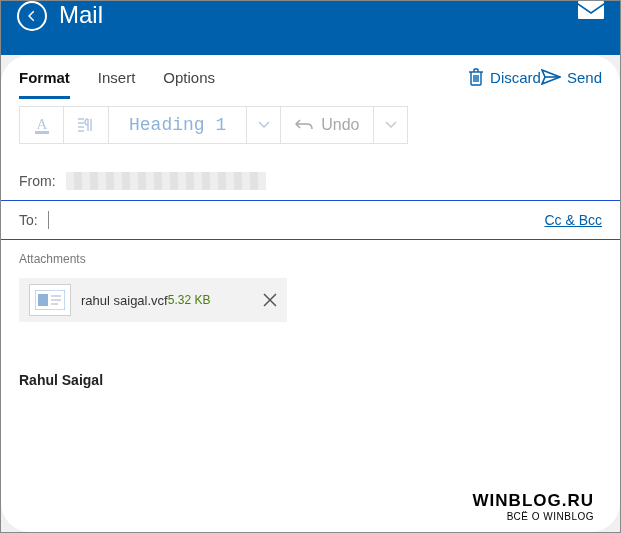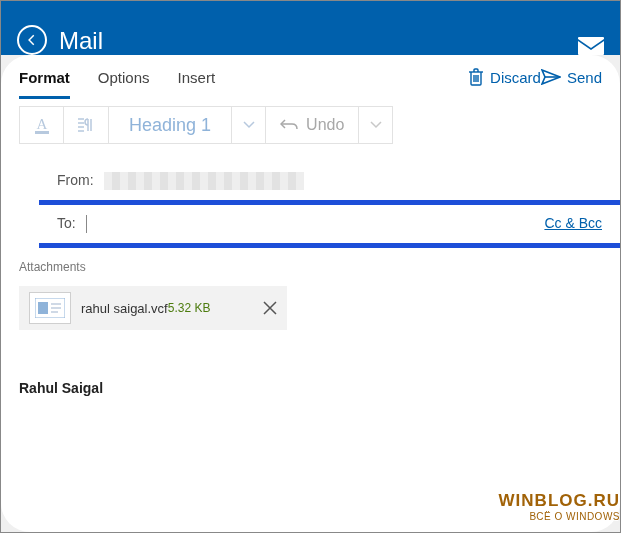--- a/index.html
+++ b/index.html
@@ -10,21 +10,21 @@
     height: 533px;
     border: 1px solid #888;
     position: relative;
     overflow: hidden;
   }
   .titlebar {
     background: #0060AC;
     color: #fff;
     height: 54px;
     display: flex;
-    align-items: flex-end;
+    align-items: flex-start;
     padding: 0 16px;
   }
   .back-btn {
     width: 30px; height: 30px;
     border: 2px solid #fff;
     border-radius: 50%;
     display: flex; align-items: center; justify-content: center;
     margin-right: 12px;
     cursor: pointer;
   }
@@ -73,39 +73,39 @@
     color: #b7c9de;
     cursor: pointer;
   }
   .tool-btn:last-child { border-right: none; }
   .heading-drop {
     display:flex; align-items:center;
     color:#8fb3d9;
     height:38px;
     border:1px solid #e2e2e2;
     margin-left:-1px;
+    font-family:Liberation Mono, monospace;
   }
   .heading-label { padding: 0 20px; font-size: 18px; font-weight: 300; }
   .chev { width:34px; display:flex; align-items:center; justify-content:center; border-left:1px solid #e2e2e2; height:100%;}
   .undo-group {
     display:flex; align-items:center;
     border:1px solid #e2e2e2;
     margin-left:-1px;
     height:38px;
     color:#a8a8a8;
   }
   .undo-btn { display:flex; align-items:center; gap:8px; padding:0 14px; height:100%; cursor:pointer;}
   .undo-chev { width:34px; display:flex; align-items:center; justify-content:center; border-left:1px solid #e2e2e2; height:100%;}
 
   .field-row {
-    display:flex; 
+    display:flex; align-items:center;
     padding: 10px 18px;
-    border-bottom: 5px solid #1d4ed8;
+    border-bottom: 1px solid #1d4ed8;
     font-size: 14px;
-    margin-left: 38px;
   }
   .field-label { color:#555; margin-right: 10px; }
   .from-val {
     width: 200px; height: 18px;
     background: repeating-linear-gradient(90deg,#eee,#eee 8px,#e2e2e2 8px,#e2e2e2 16px);
   }
   .to-input {
     flex:1; border:none; outline:none; font-size:14px;
     border-left: 1px solid #888; padding-left: 6px; height:18px;
   }
@@ -125,23 +125,23 @@
     background:#fff;
     border:1px solid #cfcfcf;
     display:flex; align-items:center; justify-content:center;
   }
   .attach-info { display:flex; font-size:13px; }
   .attach-name { color:#333; }
   .attach-size { color:#4d7c0f; font-size:12px; }
   .attach-remove { margin-left:auto; color:#555; cursor:pointer; font-size:18px; }
   .body-area { padding: 50px 18px 0 18px; font-size:14px; font-weight:600; color:#222;}
   .watermark {
-    position:absolute; right:0; bottom:10px;
+    position:absolute; right:26px; bottom:10px;
     font-family: Arial, sans-serif;
-    color:#a16207; text-align:right;
+    color:#000000; text-align:right;
     text-shadow: 0 1px 0 #fff;
   }
   .wm1 { font-size:17px; font-weight:bold; letter-spacing:1px;}
   .wm2 { font-size:10px; letter-spacing:0.5px;}
   svg { display:block; }
 </style>
 </head>
 <body>
 
 <div class="titlebar">
@@ -157,22 +157,22 @@
         <path fill="#fff" d="M0 4 V17 Q0 18 1 18 H25 Q26 18 26 17 V4 L13 13 Z"></path>
       </svg>
   </div>
 </div>
 
 <div class="content">
 
   <div class="tabs-row">
     <div class="tabs">
       <div class="tab active">Format</div>
+      <div class="tab">Insert</div>
       <div class="tab">Options</div>
-      <div class="tab">Insert</div>
     </div>
     <div class="actions">
       <div class="action-btn">
         <svg width="16" height="18" viewBox="0 0 16 18" fill="none" stroke="#0060AC" stroke-width="1.4">
             <path d="M1 4 H15"></path>
             <path d="M3 4 V16 Q3 17 4 17 H12 Q13 17 13 16 V4"></path>
             <path d="M6 4 V2 Q6 1 7 1 H9 Q10 1 10 2 V4"></path>
             <path d="M6 7 V14 M8 7 V14 M10 7 V14"></path>
           </svg>
         <span>Discard</span>
@@ -263,14 +263,14 @@
   </div>
 
   <div class="body-area">
     <div>Rahul Saigal</div>
   </div>
 
 </div>
 
 <div class="watermark">
   <div class="wm1">WINBLOG.RU</div>
-  <div class="wm2">ВСЁ О WINDOWS</div>
+  <div class="wm2">ВСЁ О WINBLOG</div>
 </div>
 
 </body></html>

